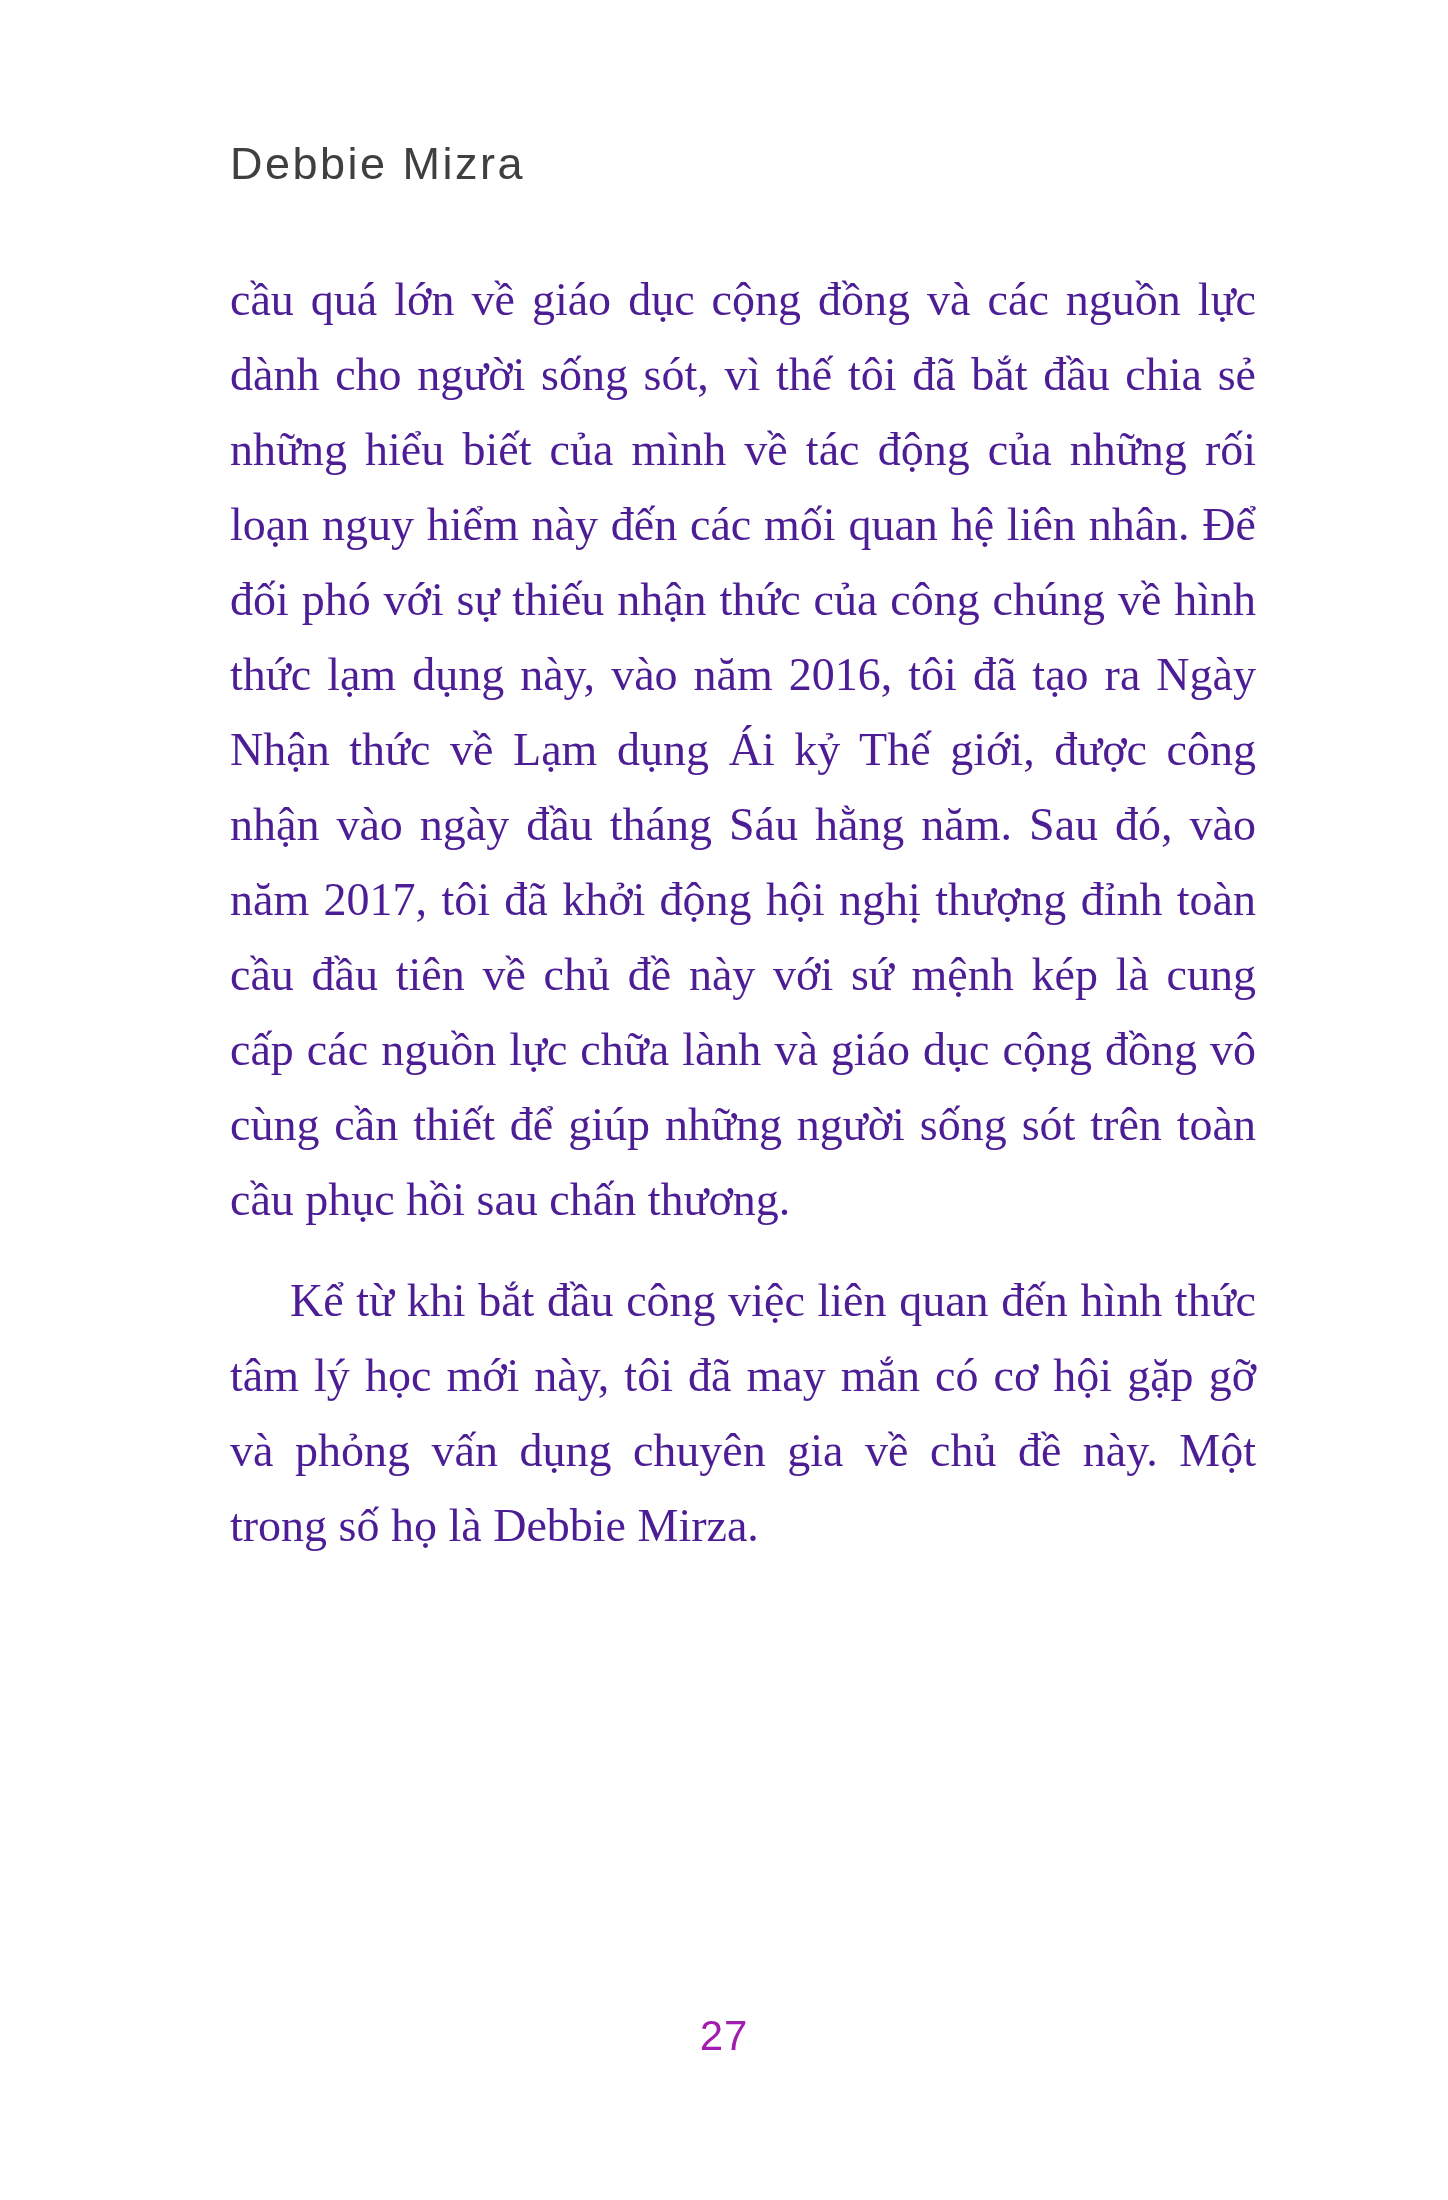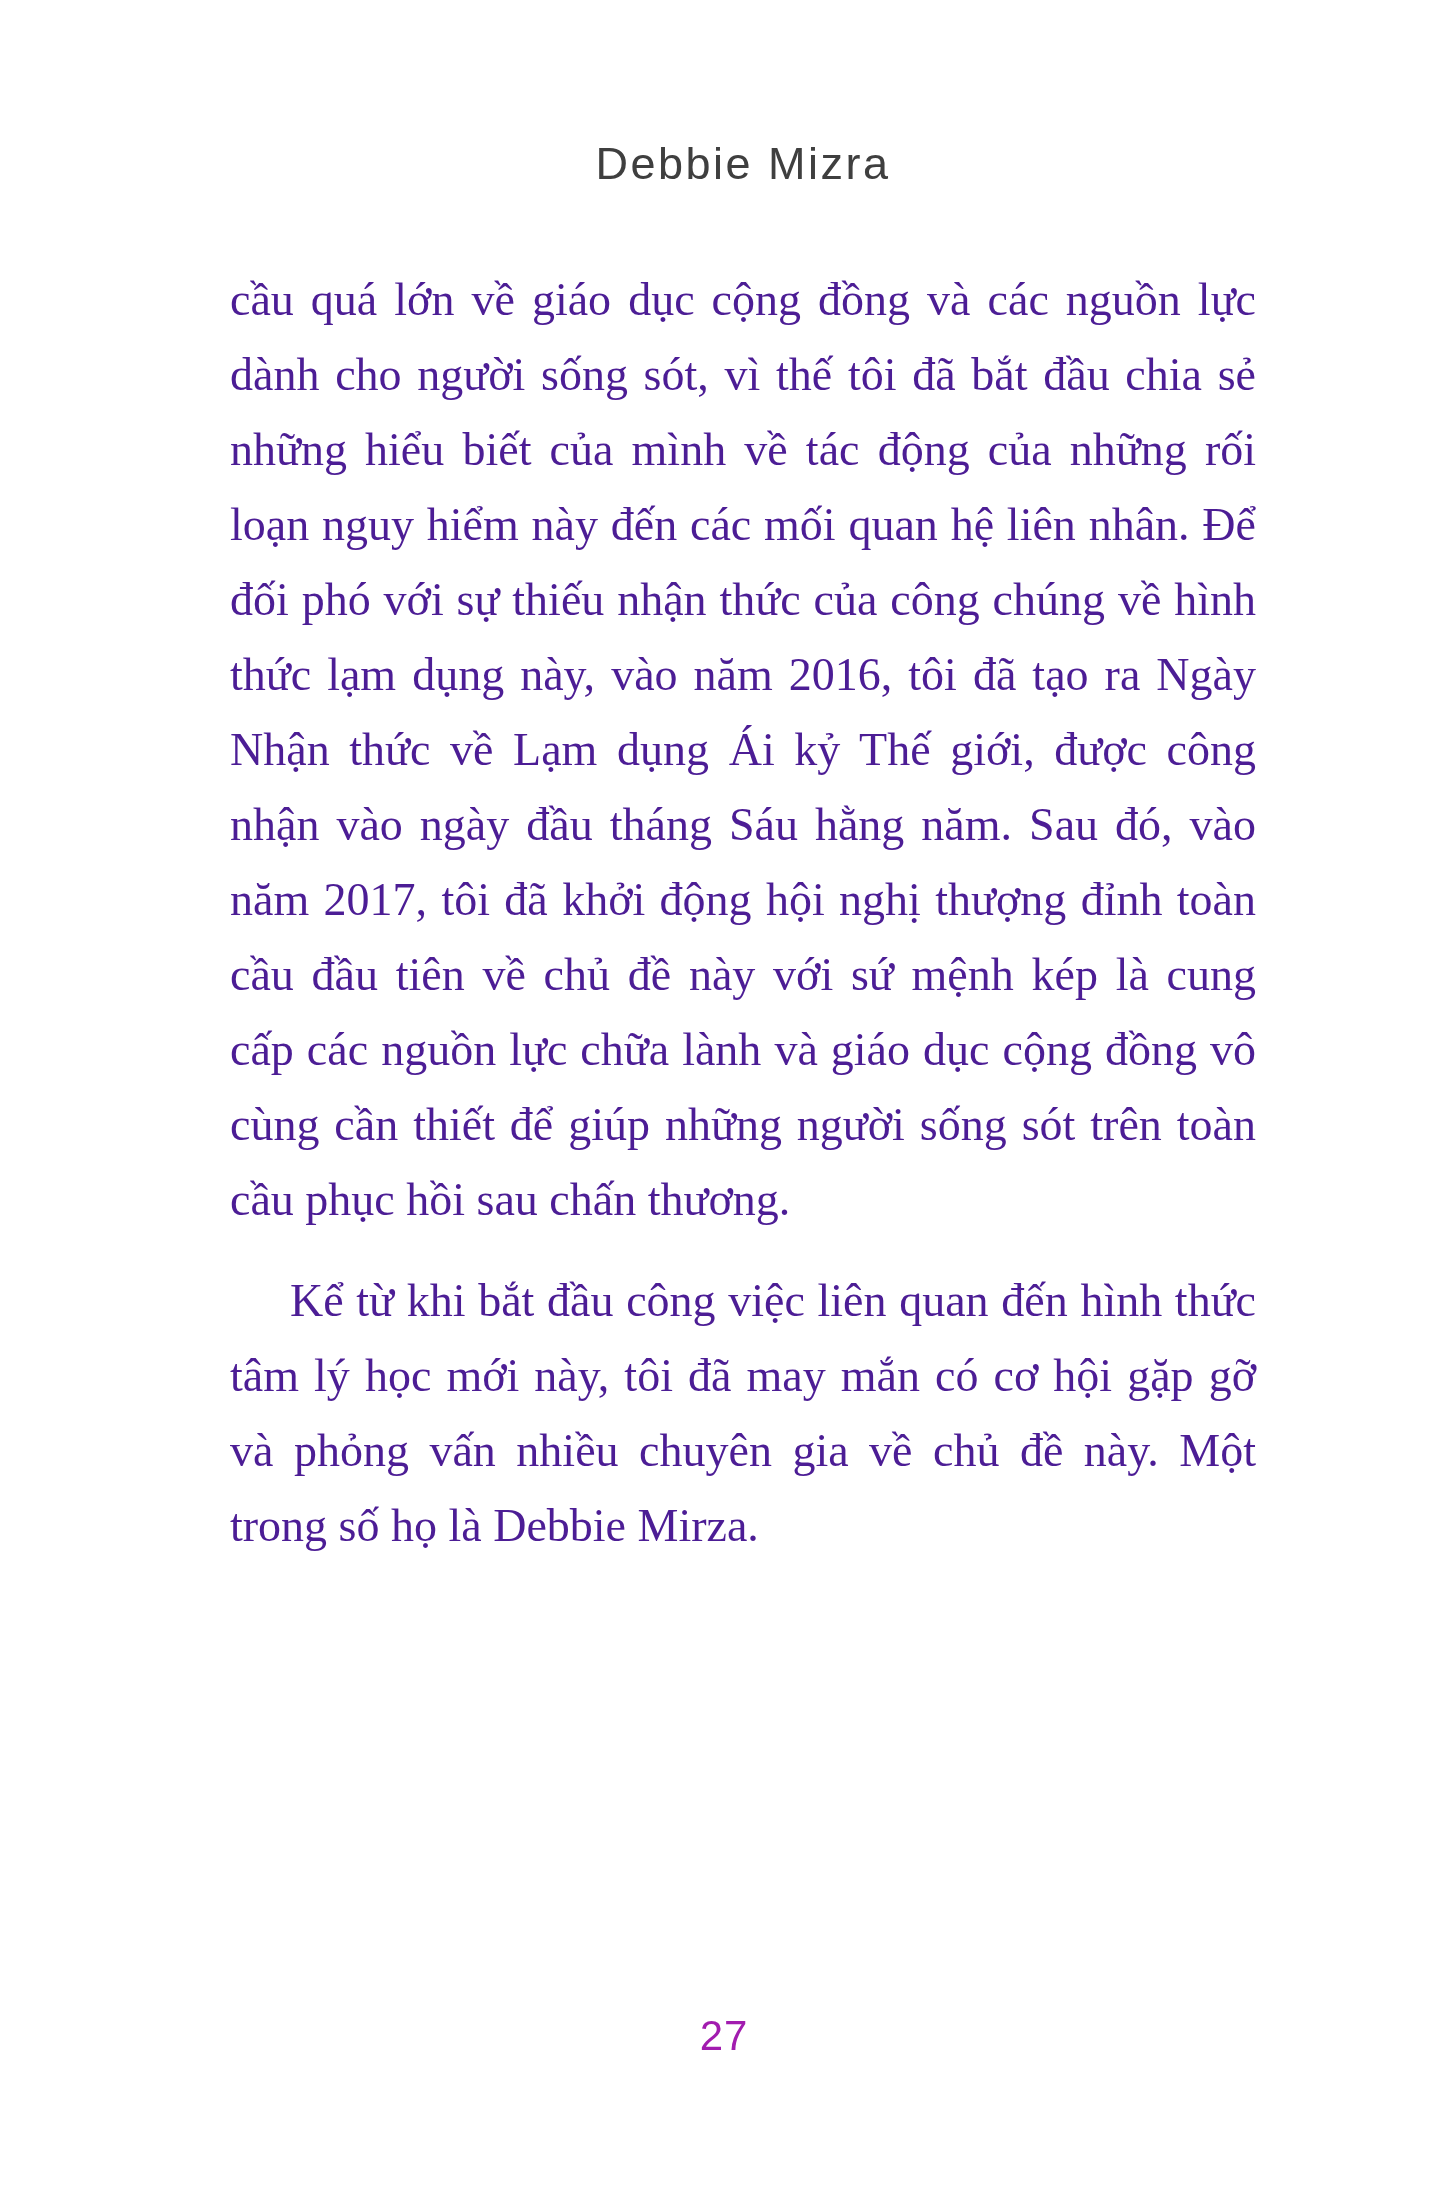--- a/index.html
+++ b/index.html
@@ -17,21 +17,21 @@
   .book-page {
     position: absolute;
     inset: 0;
     background: #ffffff;
   }
   .running-header {
     position: absolute;
     top: 138px;
     left: 230px;
     right: 192px;
-    text-align: center;
+    text-align: left;
     font-family: "Liberation Sans", sans-serif;
     font-weight: 300;
     font-size: 45px;
     letter-spacing: 2.5px;
     color: #3f3f3f;
   }
   .body-text {
     position: absolute;
     top: 262px;
     left: 230px;
@@ -63,18 +63,18 @@
 </style>
 </head>
 <body>
 
 <div class="book-page">
 
   <div class="running-header">Debbie Mizra</div>
 
   <div class="body-text">
     <p>cầu quá lớn về giáo dục cộng đồng và các nguồn lực dành cho người sống sót, vì thế tôi đã bắt đầu chia sẻ những hiểu biết của mình về tác động của những rối loạn nguy hiểm này đến các mối quan hệ liên nhân. Để đối phó với sự thiếu nhận thức của công chúng về hình thức lạm dụng này, vào năm 2016, tôi đã tạo ra Ngày Nhận thức về Lạm dụng Ái kỷ Thế giới, được công nhận vào ngày đầu tháng Sáu hằng năm. Sau đó, vào năm 2017, tôi đã khởi động hội nghị thượng đỉnh toàn cầu đầu tiên về chủ đề này với sứ mệnh kép là cung cấp các nguồn lực chữa lành và giáo dục cộng đồng vô cùng cần thiết để giúp những người sống sót trên toàn cầu phục hồi sau chấn thương.</p>
-    <p class="indent">Kể từ khi bắt đầu công việc liên quan đến hình thức tâm lý học mới này, tôi đã may mắn có cơ hội gặp gỡ và phỏng vấn nhiều chuyên gia về chủ đề này. Một trong số họ là Debbie Mirza.</p>
+    <p class="indent">Kể từ khi bắt đầu công việc liên quan đến hình thức tâm lý học mới này, tôi đã may mắn có cơ hội gặp gỡ và phỏng vấn dụng chuyên gia về chủ đề này. Một trong số họ là Debbie Mirza.</p>
   </div>
 
   <div class="page-number">27</div>
 
 </div>
 
 </body></html>

